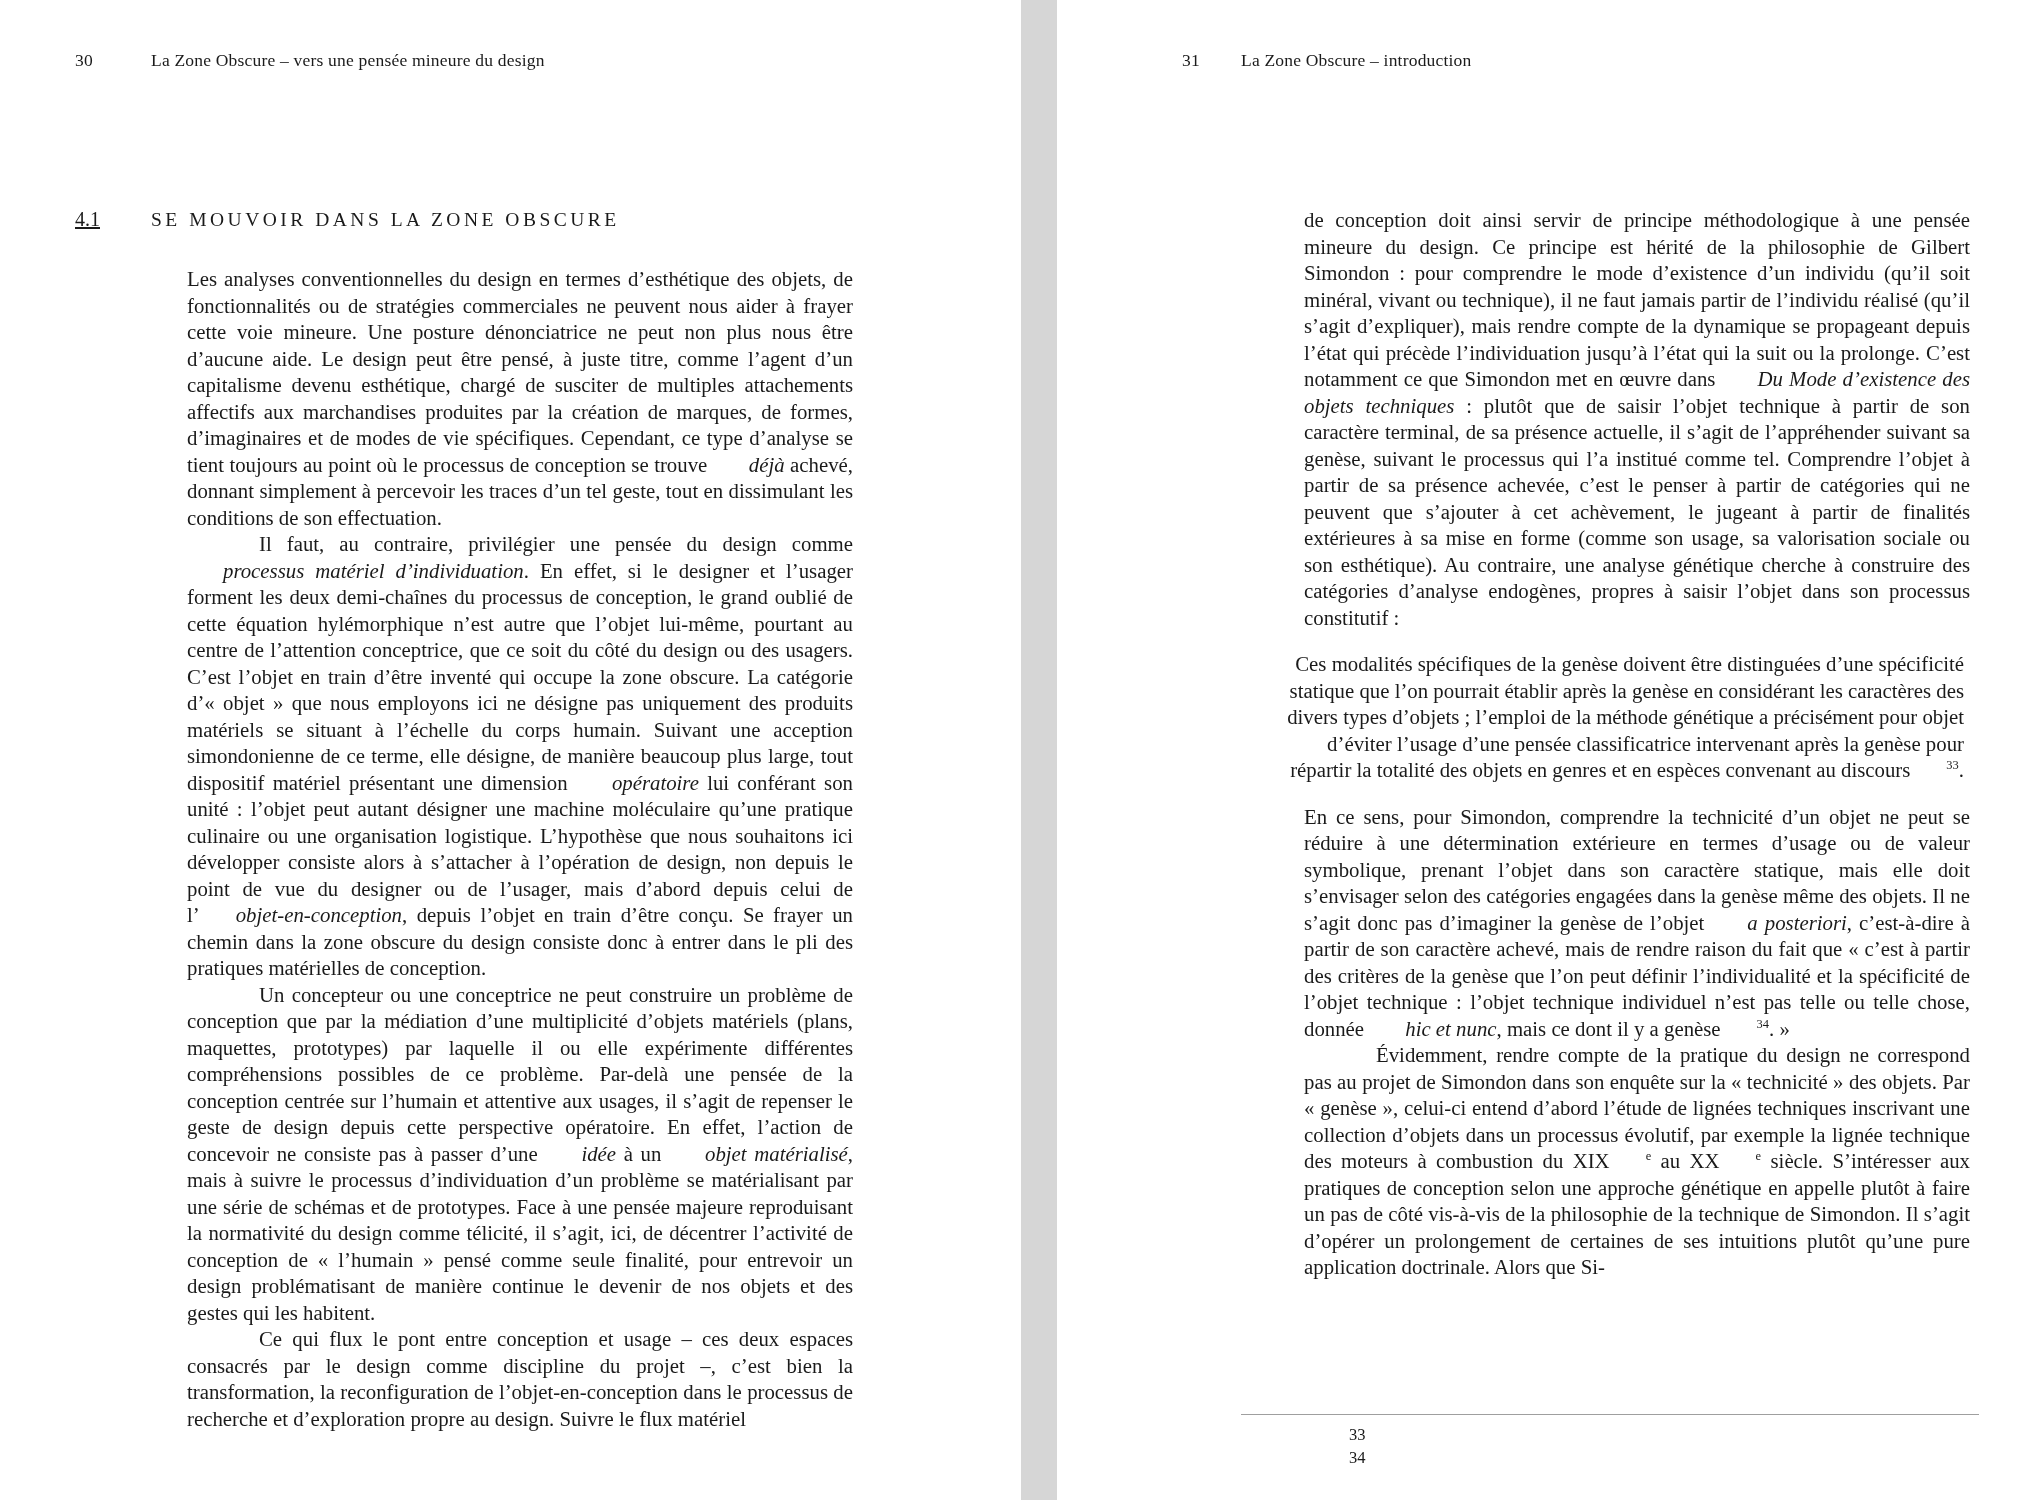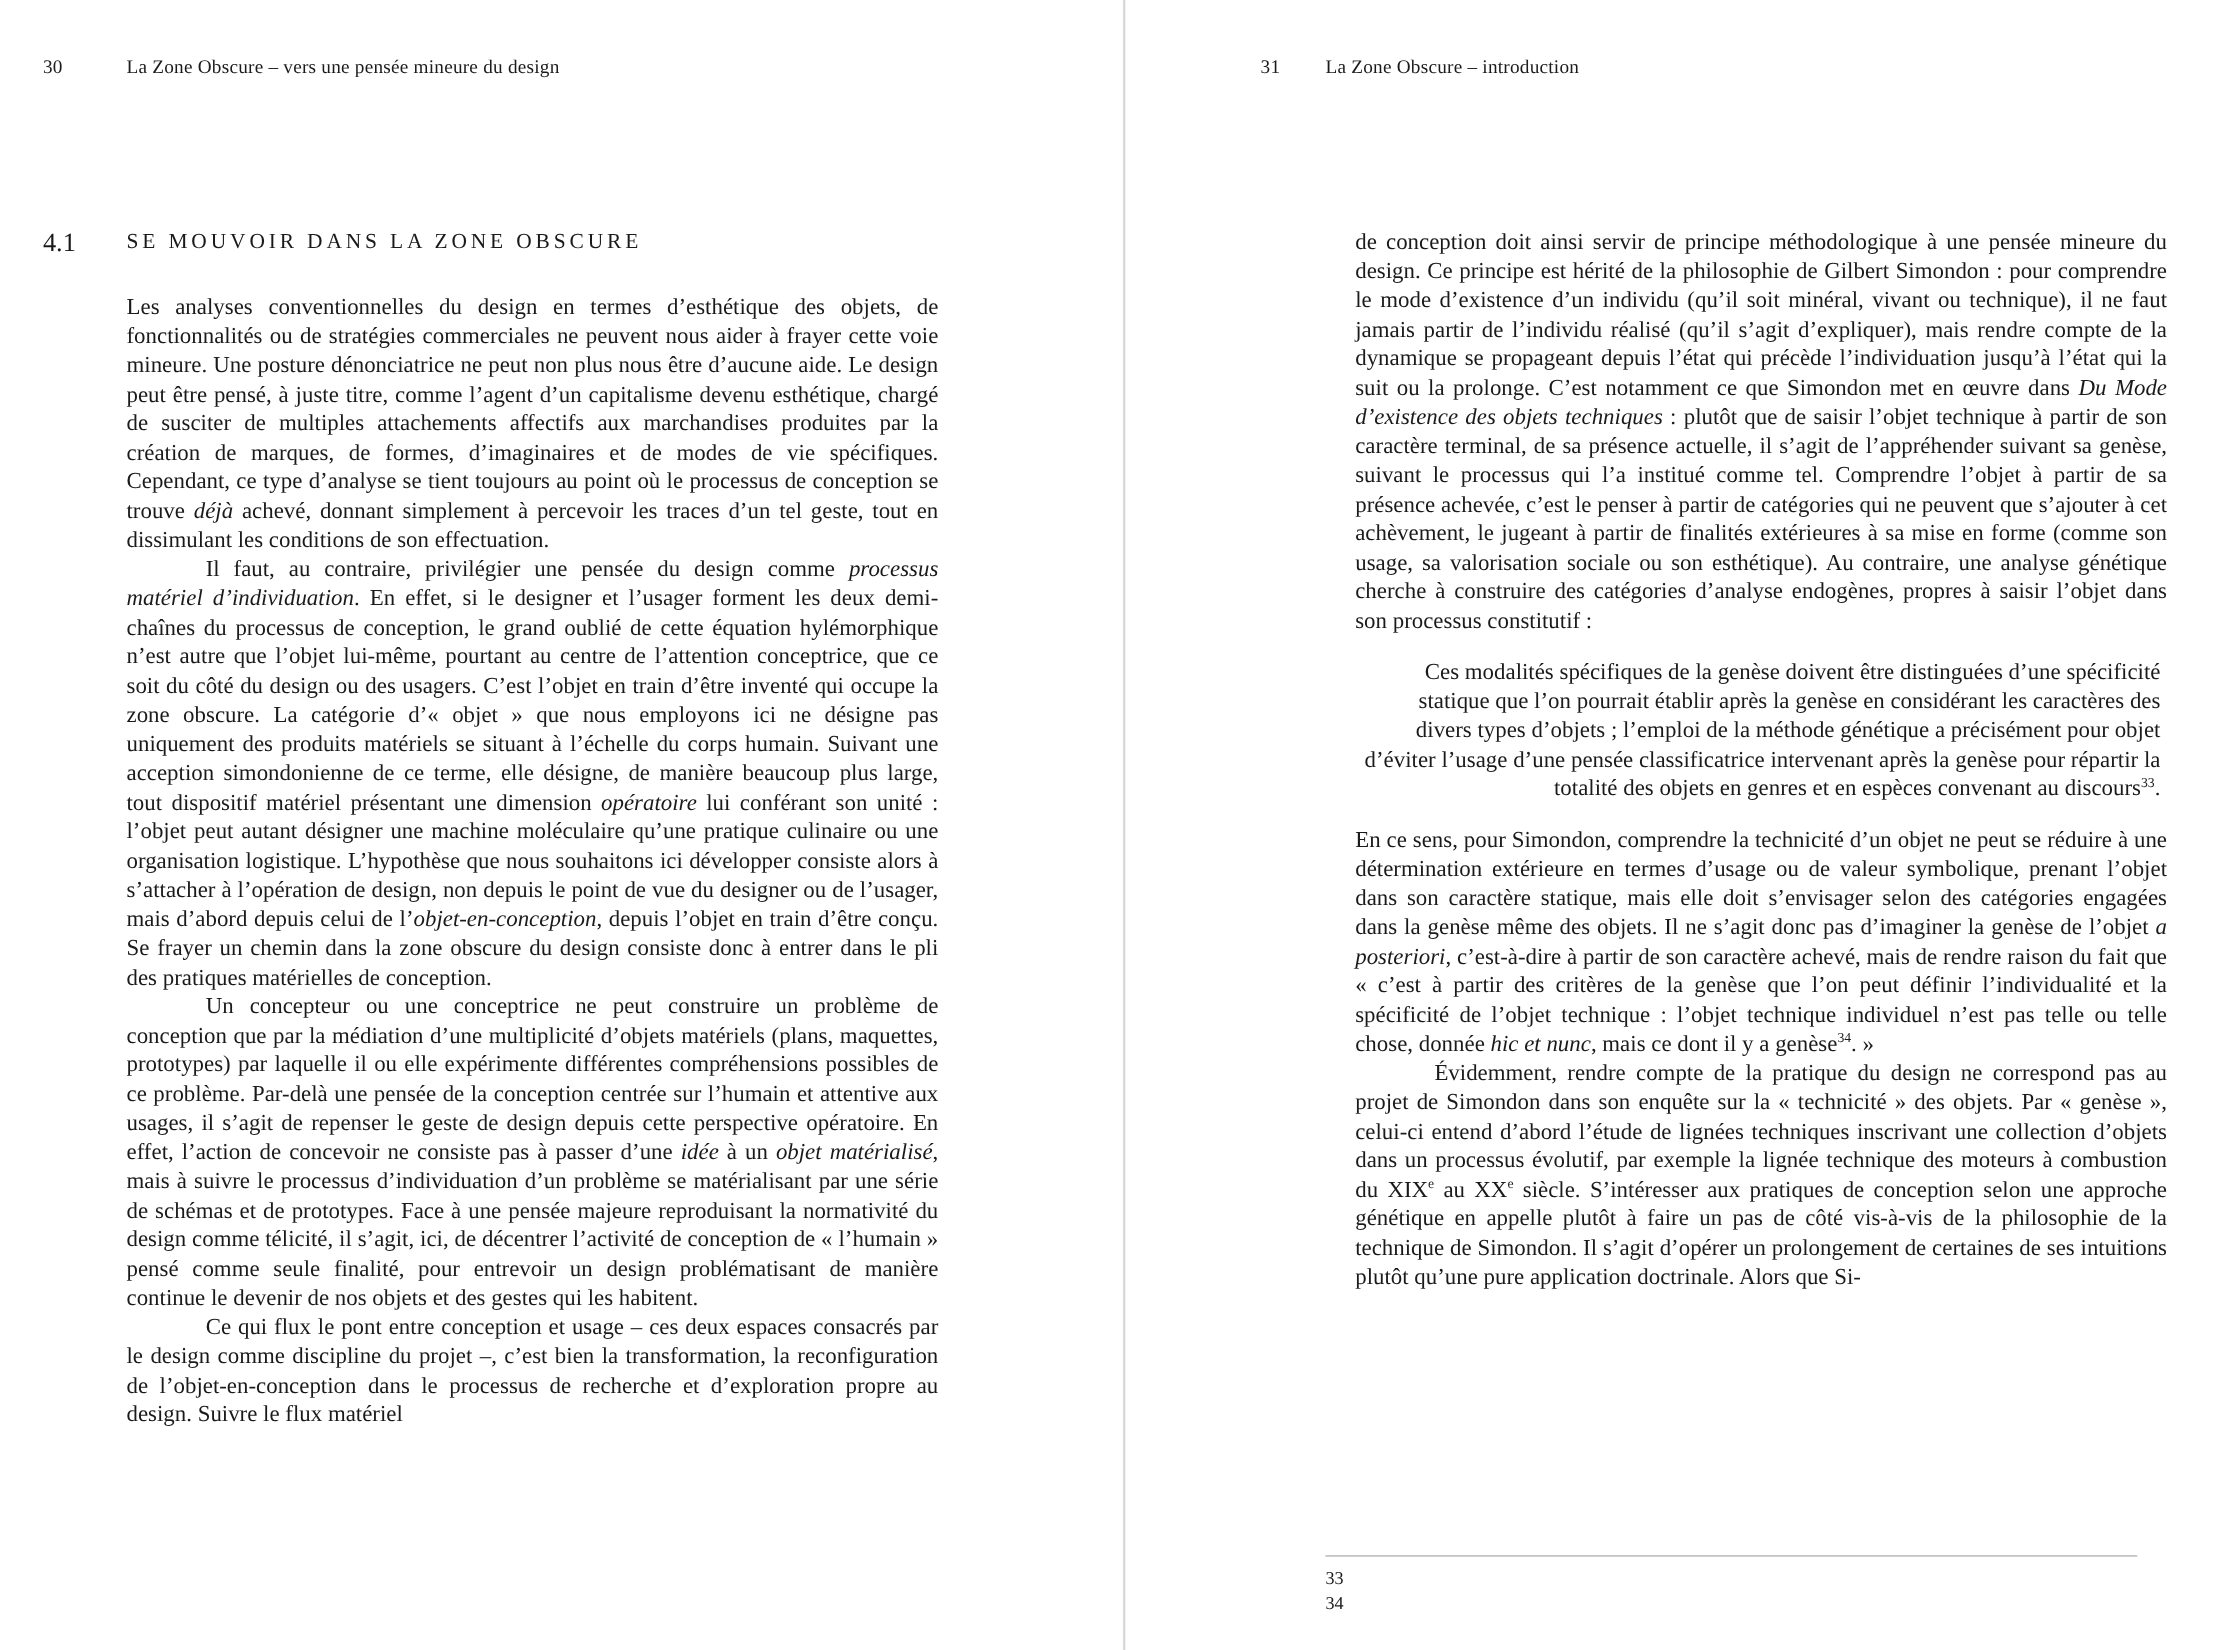--- a/index.html
+++ b/index.html
@@ -1,31 +1,31 @@
 <!DOCTYPE html>
 <html lang="fr"><head>
 <meta charset="utf-8">
 <title>La Zone Obscure — spread 30–31</title>
 <style>
-  *{box-sizing:border-box;}
+  *{box-sizing:border-box;padding-left:36px;}
   html,body{margin:0;padding:0;}
   body{
     width:2022px;height:1500px;background:#ffffff;color:#1a1a1a;
     font-family:"Liberation Serif","DejaVu Serif",serif;
   }
   .spread{position:relative;width:2022px;height:1500px;background:#fff;overflow:hidden;}
   .gutter{position:absolute;left:1021px;top:0;width:2px;height:1500px;background:#d6d6d6;}
 
   .runhead{position:absolute;top:50px;font-size:17.5px;letter-spacing:.2px;white-space:nowrap;color:#1b1b1b;}
   .pn-left{left:39px;}
   .rt-left{left:115px;}
   .pn-right{left:1130px;margin-left:16px;}
   .rt-right{left:1205px;}
 
-  .section-num{position:absolute;left:39px;top:208px;font-size:24px;}
+  .section-num{position:absolute;left:39px;top:208px;font-size:20px;text-decoration:underline;}
   .section-title{position:absolute;left:115px;top:209px;font-size:19.5px;letter-spacing:3.5px;white-space:nowrap;}
 
   .column{
     position:absolute;width:738px;
     font-size:20.8px;line-height:26.5px;
     text-align:justify;text-justify:inter-word;
     hyphens:auto;-webkit-hyphens:auto;
   }
   .left-col{left:115px;top:266px;}
   .right-col{left:1232px;top:207px;}

